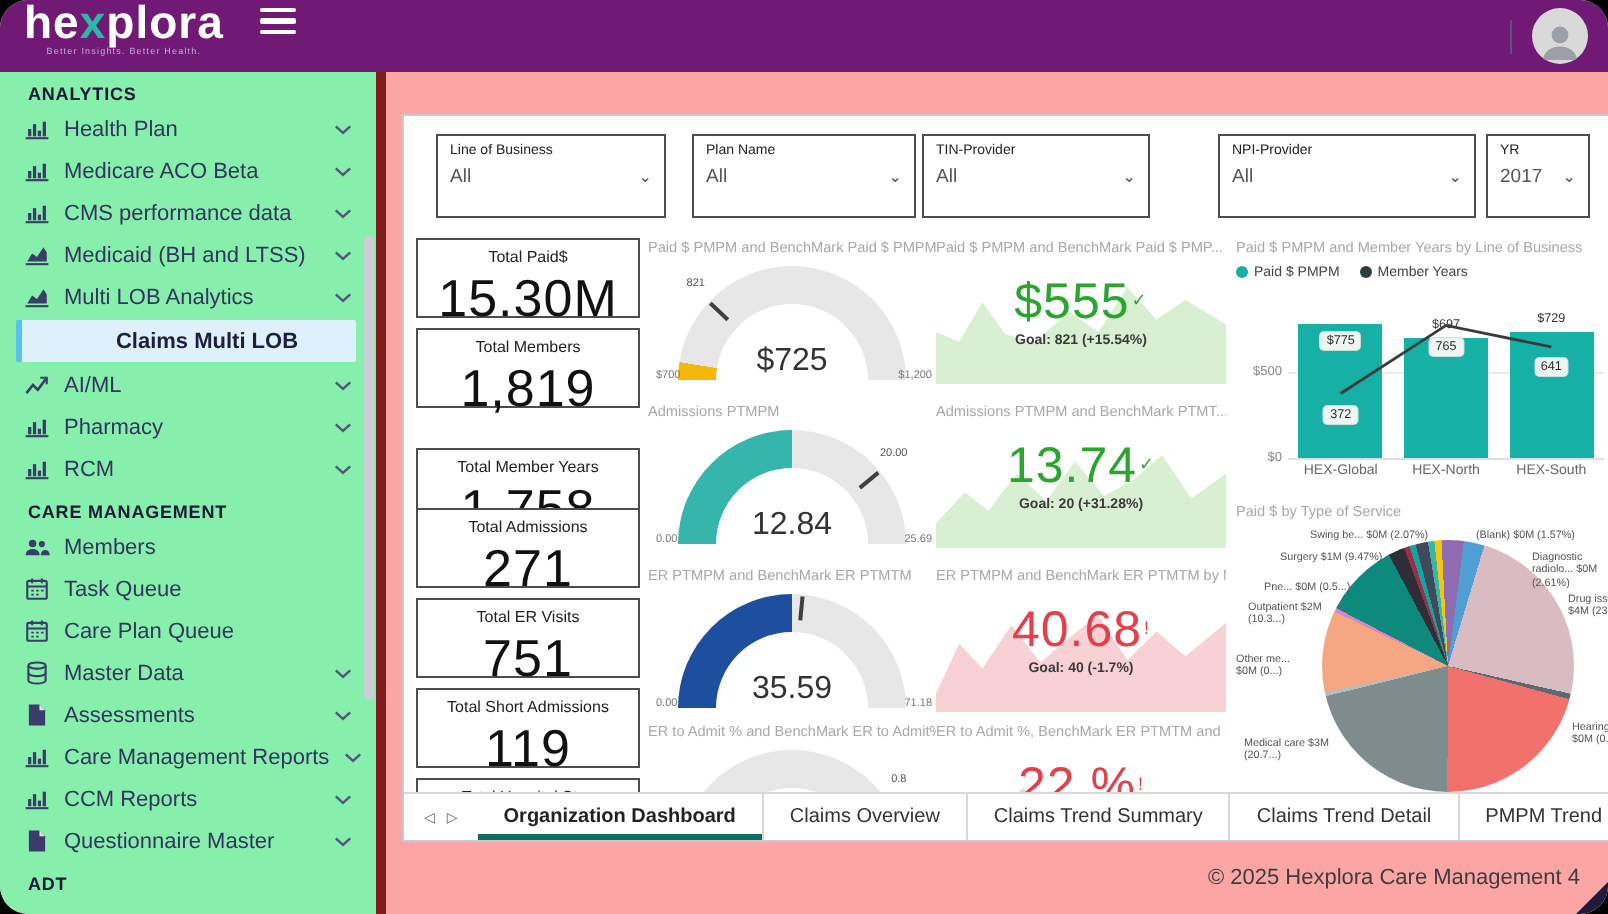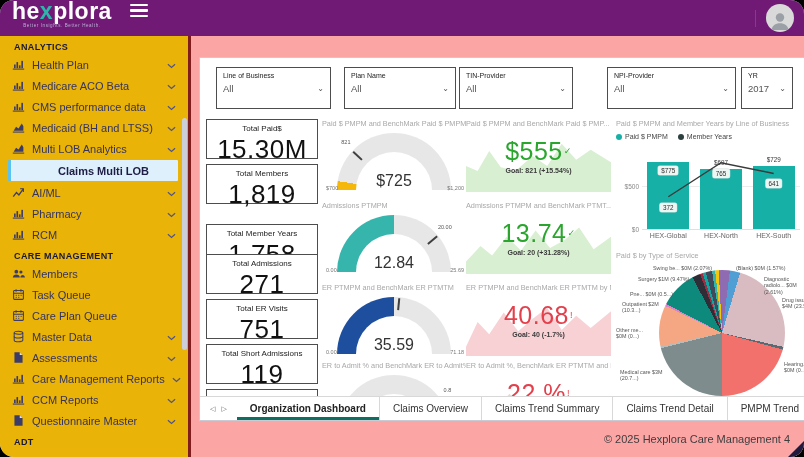--- a/index.html
+++ b/index.html
@@ -10,21 +10,21 @@
   .logo-text{font-size:23px;font-weight:700;letter-spacing:.5px;}
   .logo-x{color:#2cb7aa;}
   .tagline{font-size:4.5px;color:#b9b4d6;letter-spacing:.6px;margin-top:1px;}
   .hamburger{margin-left:14px;background:none;border:none;cursor:pointer;display:flex;flex-direction:column;gap:3px;padding:4px;}
   .hamburger span{display:block;width:18px;height:2.4px;background:#fff;border-radius:1px;}
   .topbar-right{margin-left:auto;display:flex;align-items:center;gap:10px;margin-right:10px;}
   .tb-divider{width:1px;height:17px;background:#5a5478;}
   .avatar{width:28px;height:28px;border-radius:50%;background:#d9d9d9;display:flex;align-items:flex-end;justify-content:center;overflow:hidden;cursor:pointer;}
   
   .body{display:flex;height:421px;}
-  .sidebar{position:relative;width:188px;background:#eab308;border-right:3px solid #7f1d1d;overflow:hidden;flex:none;}
+  .sidebar{position:relative;width:188px;background:#86efac;border-right:5px solid #7f1d1d;overflow:hidden;flex:none;}
   .sec-title{padding:6px 14px 3px;font-size:9px;font-weight:700;letter-spacing:.4px;color:#17173a;height:9px;}
   .nav-item{height:21px;display:flex;align-items:center;gap:7px;padding:0 12px;font-size:11px;color:#34345f;cursor:pointer;white-space:nowrap;}
   .nav-item svg{width:13px;height:13px;flex:none;}
   .nav-item .chev{margin-left:auto;color:#55557d;}
   .nav-item .chev svg{width:9px;height:6px;}
   .nav-item.sub{margin:1px 10px 1px 8px;padding:0 6px 0 24px;background:#def0fb;border-left:3px solid #5bc2ef;font-weight:700;color:#1d1d46;border-radius:1px;justify-content:center;}
   .sb-scroll{position:absolute;right:1px;top:82px;width:5px;height:232px;border-radius:3px;background:#ccced8;}
   .main{flex:1;display:flex;flex-direction:column;background:#fca5a5;min-width:0;}
   .panel{position:relative;margin:21px 0 0 8px;flex:1;background:#fff;border:1px solid #c9cad3;border-right:none;overflow:hidden;}
   .footer{height:36px;display:flex;align-items:center;justify-content:flex-end;padding-right:14px;font-size:11px;color:#3d3d3d;}

